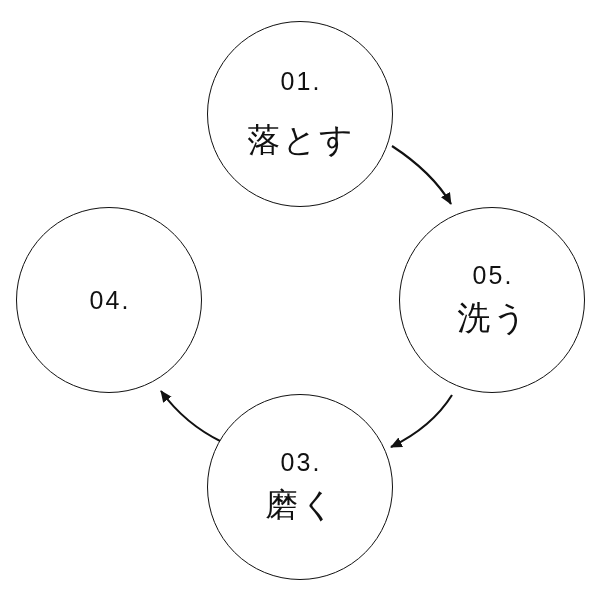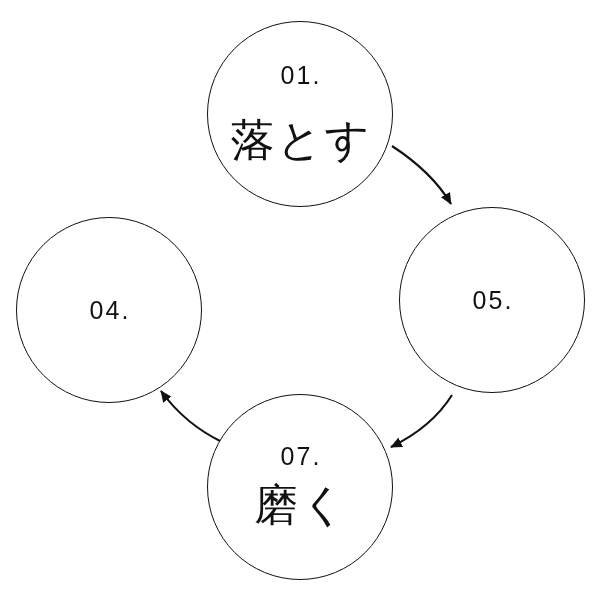--- a/index.html
+++ b/index.html
@@ -42,21 +42,21 @@
     color: #111111;
     font-size: 25px;
     line-height: 1.05;
     letter-spacing: 2.0px;
     text-indent: 2.0px;
     font-weight: 400;
     white-space: nowrap;
   }
   .node-label {
     color: #111111;
-    font-size: 44px;
+    font-size: 33px;
     line-height: 1.18;
     letter-spacing: 2.5px;
     text-indent: 2.5px;
     font-weight: 400;
     white-space: nowrap;
     margin-top: 10px;
   }
   
   #node-1 { left: 207px; top:  21px; width: 186px; height: 186px; gap: 16px; }
   #node-2 { left: 399px; top: 207px; width: 186px; height: 186px; }
@@ -82,24 +82,25 @@
     <path d="M 222 442 Q 185 424 161 391" fill="none" stroke="#111111" stroke-width="2.1" stroke-linecap="butt" marker-end="url(#head)"></path>
   </svg>
 
   <div class="node-circle" id="node-1" style="left: 207px; top: 21px; width: 186px; height: 186px;">
     <div class="node-num">01.</div>
     <div class="node-label">落とす</div>
   </div>
 
   <div class="node-circle" id="node-2" style="left: 399px; top: 207px; width: 186px; height: 186px;">
     <div class="node-num">05.</div>
+    <div class="node-label">洗う</div>
   </div>
 
   <div class="node-circle" id="node-3" style="left: 207px; top: 394px; width: 186px; height: 186px;">
-    <div class="node-num">07.</div>
+    <div class="node-num">03.</div>
     <div class="node-label">磨く</div>
   </div>
 
-  <div class="node-circle" id="node-4" style="left: 16px; top: 217px; width: 186px; height: 186px;">
+  <div class="node-circle" id="node-4" style="left: 16px; top: 207px; width: 186px; height: 186px;">
     <div class="node-num">04.</div>
   </div>
 
 </div>
 
 </body></html>

